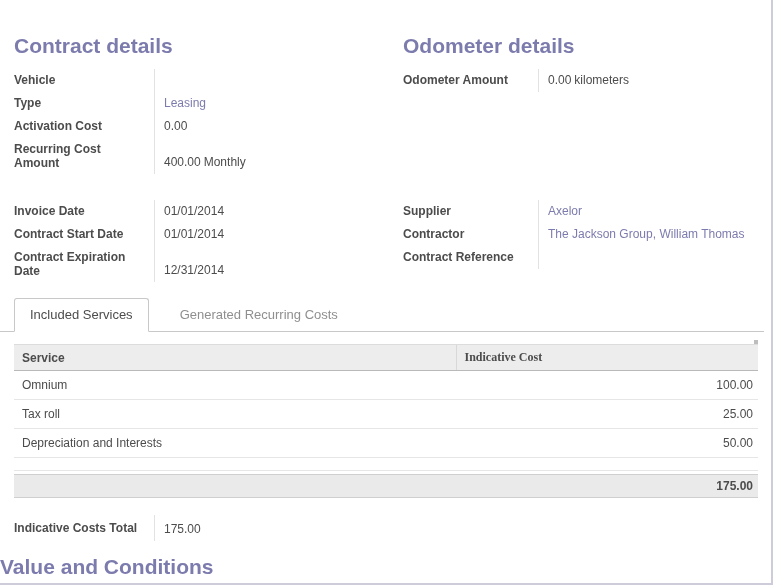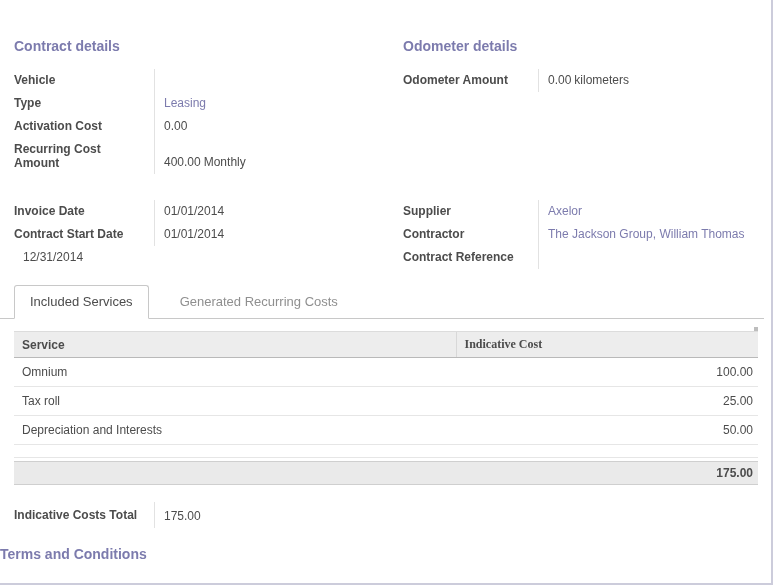--- a/index.html
+++ b/index.html
@@ -6,21 +6,21 @@
   html, body { background: #ffffff; }
   body { font-family: "Liberation Sans", sans-serif; color: #4c4c4c; }
 
   .page {
     width: 773px; height: 585px; background: #fff; position: relative;
     border-right: 2px solid #ccccdb; border-bottom: 2px solid #ccccdb;
     overflow: hidden;
   }
 
   h2.oe-title {
-    font-size: 14px; font-weight: bold; color: #7c7bad;
+    font-size: 21px; font-weight: bold; color: #7c7bad;
     margin: 36px 0 13px 0; line-height: 20px;
   }
   h2.oe-title.no-top { margin-top: 16px; }
 
   .group-grid { display: flex; margin-left: 14px; }
   .col-left { width: 389px; flex: 0 0 389px; }
   .col-right { flex: 1 1 auto; padding-right: 12px; }
 
   .frow { display: flex; align-items: flex-end; min-height: 23px; }
   .frow label {
@@ -130,20 +130,21 @@
       <div class="fields">
         <div class="frow">
           <label>Invoice Date</label>
           <div class="fval">01/01/2014</div>
         </div>
         <div class="frow">
           <label>Contract Start Date</label>
           <div class="fval">01/01/2014</div>
         </div>
         <div class="frow">
+          <label>Contract Expiration Date</label>
           <div class="fval">12/31/2014</div>
         </div>
       </div>
     </div>
 
     <div class="col-right">
       <div class="fields">
         <div class="frow">
           <label>Supplier</label>
           <div class="fval">
@@ -203,15 +204,15 @@
     </div>
   </div>
 
   <div class="total-field">
     <div class="frow">
       <label>Indicative Costs Total</label>
       <div class="fval">175.00</div>
     </div>
   </div>
 
-  <h2 class="oe-title no-top terms-title">Terms and Conditions</h2>
+  <h2 class="oe-title no-top terms-title">Value and Conditions</h2>
 
 </div>
 
 </body></html>

